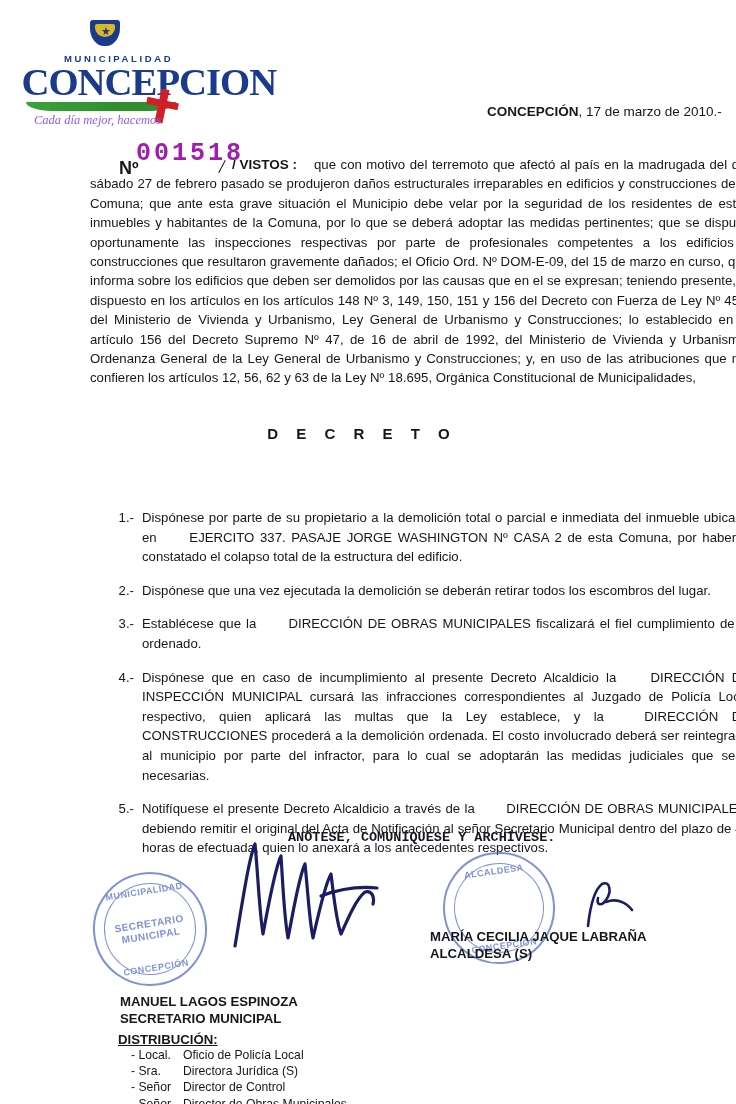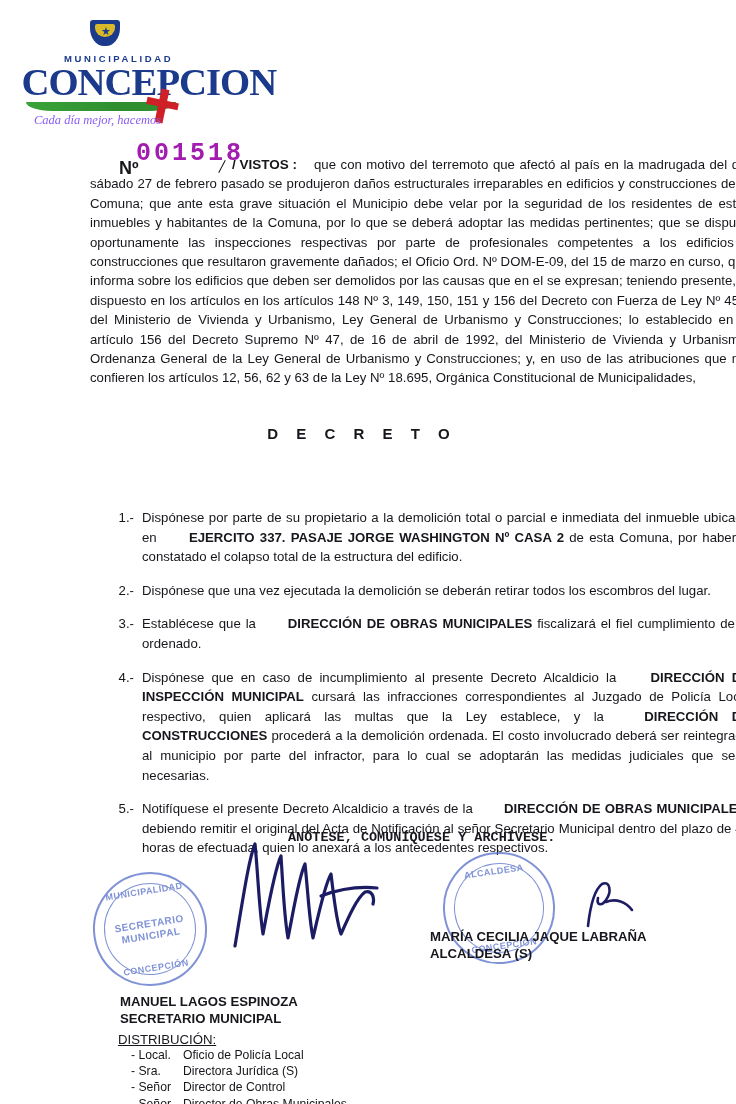--- a/index.html
+++ b/index.html
@@ -201,21 +201,21 @@
     text-align: justify;
   }
   .clause .num {
     position: absolute;
     left: 0;
     top: 0;
     width: 34px;
     text-align: right;
     font-size: 13.2px;
   }
-  .clause b { font-weight: bold; margin-left: 27px; }
+  .clause b { font-weight: normal; margin-left: 27px; }
 
   
   .anotese {
     position: absolute;
     left: 288px;
     top: 830px;
     font-size: 13.5px;
     font-weight: bold;
     font-family: Liberation Mono, monospace;
   }
@@ -301,21 +301,21 @@
   }
   .sig-left { left: 120px; top: 993px; width: 300px; }
   .sig-right { left: 430px; top: 928px; width: 300px; }
 
   
   .distrib-title {
     position: absolute;
     left: 118px;
     top: 1032px;
     font-size: 13.2px;
-    font-weight: normal;
+    font-weight: bold;
     text-decoration: underline;
   }
   .distrib-list {
     position: absolute;
     left: 131px;
     top: 1047px;
     font-size: 12.2px;
     line-height: 16.2px;
   }
   .distrib-list .row { white-space: nowrap; }
@@ -334,20 +334,23 @@
       <div class="shield"></div>
       <div class="star">★</div>
     </div>
     <div class="muni-word">MUNICIPALIDAD</div>
     <div class="concepcion-word">CONCEPCION</div>
     <div class="green-swoosh"></div>
     <div class="red-cross"></div>
     <div class="slogan">Cada día mejor, hacemos</div>
   </div>
 
+  <div class="place-date">
+    <b>CONCEPCIÓN</b><span>, 17 de marzo de 2010.-</span>
+  </div>
 
   <div class="decree-no-label">Nº</div>
   <div class="decree-no-value">001518</div>
   <div class="vistos-rule"></div>
   <div class="vistos-label">/ VISTOS :</div>
   <div class="vistos-body">que con motivo del terremoto que afectó al país en la madrugada del día sábado 27 de febrero pasado se produjeron daños estructurales irreparables en edificios y construcciones de la Comuna; que ante esta grave situación el Municipio debe velar por la seguridad de los residentes de estos inmuebles y habitantes de la Comuna, por lo que se deberá adoptar las medidas pertinentes; que se dispuso oportunamente las inspecciones respectivas por parte de profesionales competentes a los edificios y construcciones que resultaron gravemente dañados; el Oficio Ord. Nº DOM-E-09, del 15 de marzo en curso, que informa sobre los edificios que deben ser demolidos por las causas que en el se expresan; teniendo presente, lo dispuesto en los artículos en los artículos 148 Nº 3, 149, 150, 151 y 156 del Decreto con Fuerza de Ley Nº 458, del Ministerio de Vivienda y Urbanismo, Ley General de Urbanismo y Construcciones; lo establecido en el artículo 156 del Decreto Supremo Nº 47, de 16 de abril de 1992, del Ministerio de Vivienda y Urbanismo, Ordenanza General de la Ley General de Urbanismo y Construcciones; y, en uso de las atribuciones que me confieren los artículos 12, 56, 62 y 63 de la Ley Nº 18.695, Orgánica Constitucional de Municipalidades,</div>
 
   <div class="decreto-heading">D E C R E T O</div>
 
   <div class="clauses">

